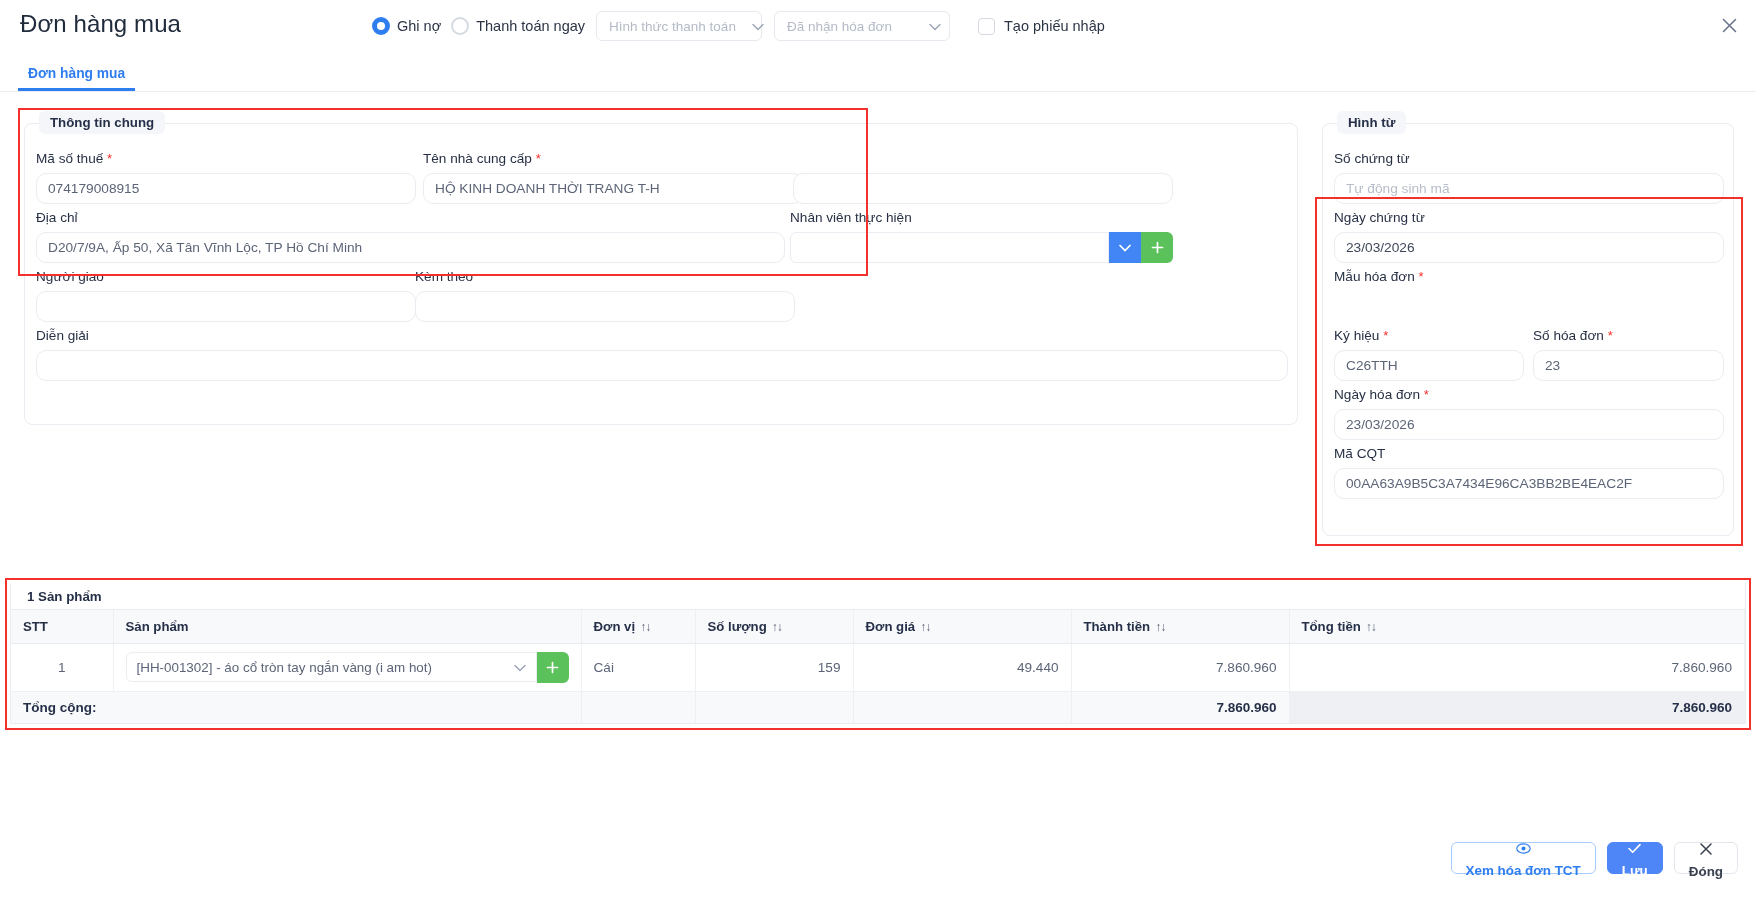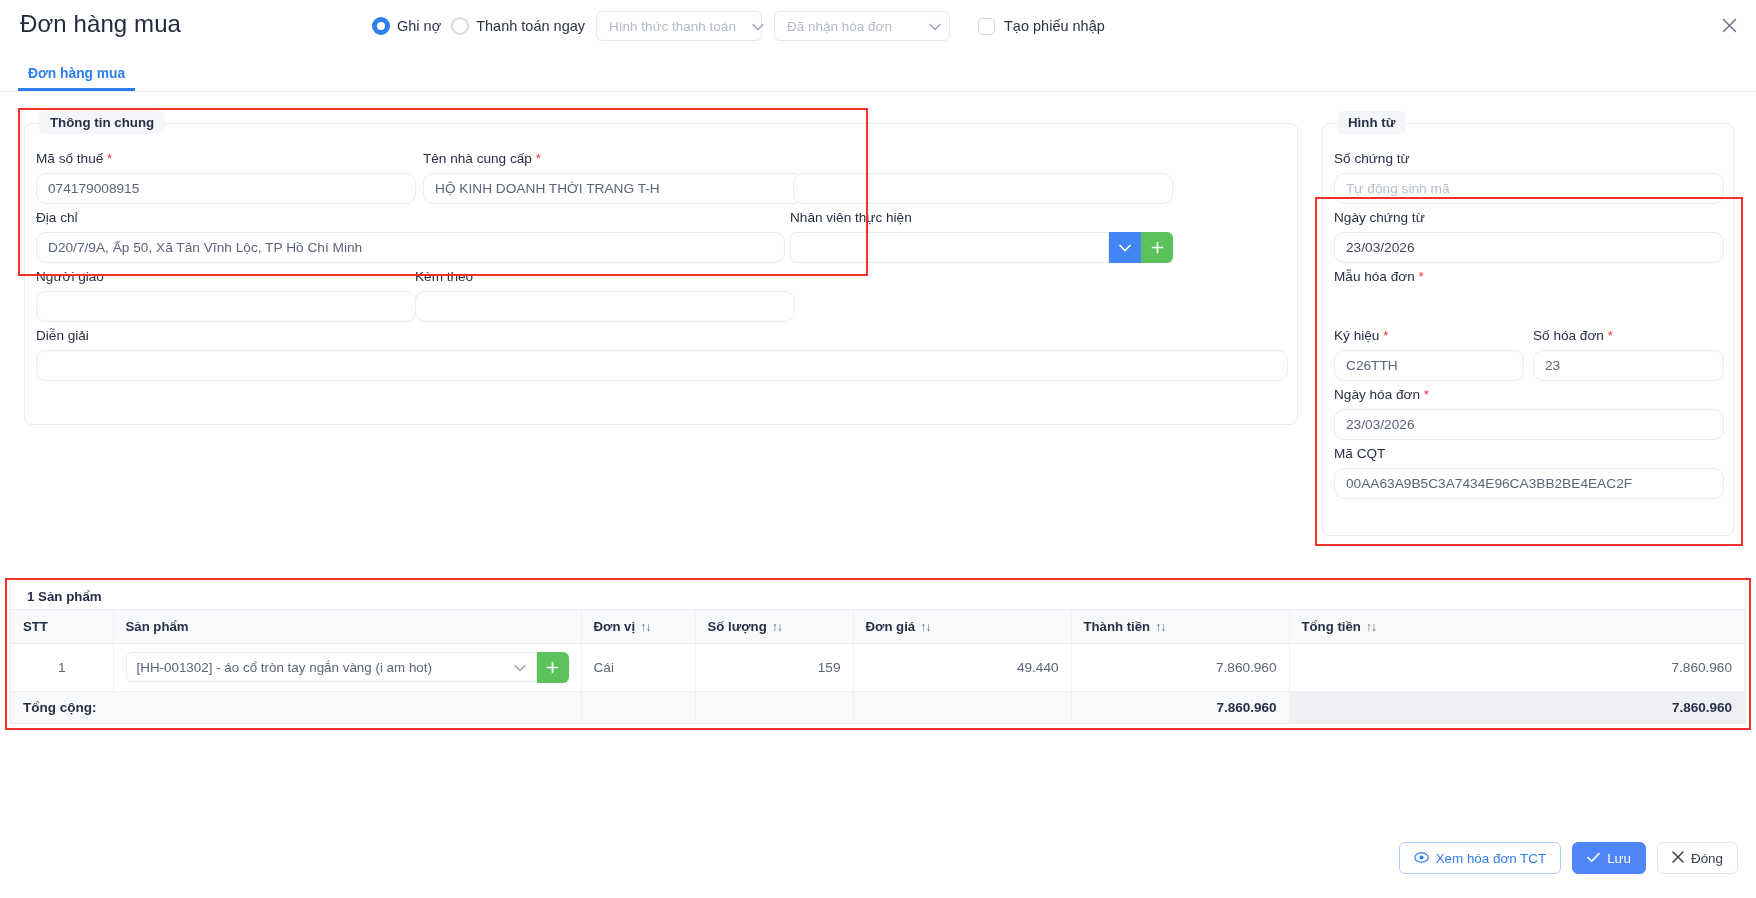--- a/index.html
+++ b/index.html
@@ -142,22 +142,23 @@
   tr.total td {
     background: #f8f9fb; font-weight: 700; color: #263048; font-size: 13.5px;
     border-bottom: none;
   }
   tr.total td.shade { background: #eef0f3; }
 
   
   .footer { position: absolute; right: 18px; bottom: 24px; display: flex; align-items: center; gap: 11px; }
   .btn {
     height: 32px; border-radius: 6px; display: flex; align-items: center;
-    gap: 7px; padding: 0 14px; font-size: 13.4px; font-weight: 400; cursor: pointer;
+    gap: 7px; padding: 0 14px; font-size: 13.4px; font-weight: 700; cursor: pointer;
     white-space: nowrap;
+    flex-direction: column;
   }
   .btn-outline-blue { border: 1px solid #a9cbfb; color: #2f7ef0; background: #fff; }
   .btn-primary { background: #4f86f7; color: #fff; border: 1px solid #4f86f7; }
   .btn-outline-grey { border: 1px solid #e2e6ec; color: #39414f; background: #fff; }
   .ico { font-size: 13px; line-height: 1; }
 </style>
 </head>
 <body>
 
 <div class="page">

